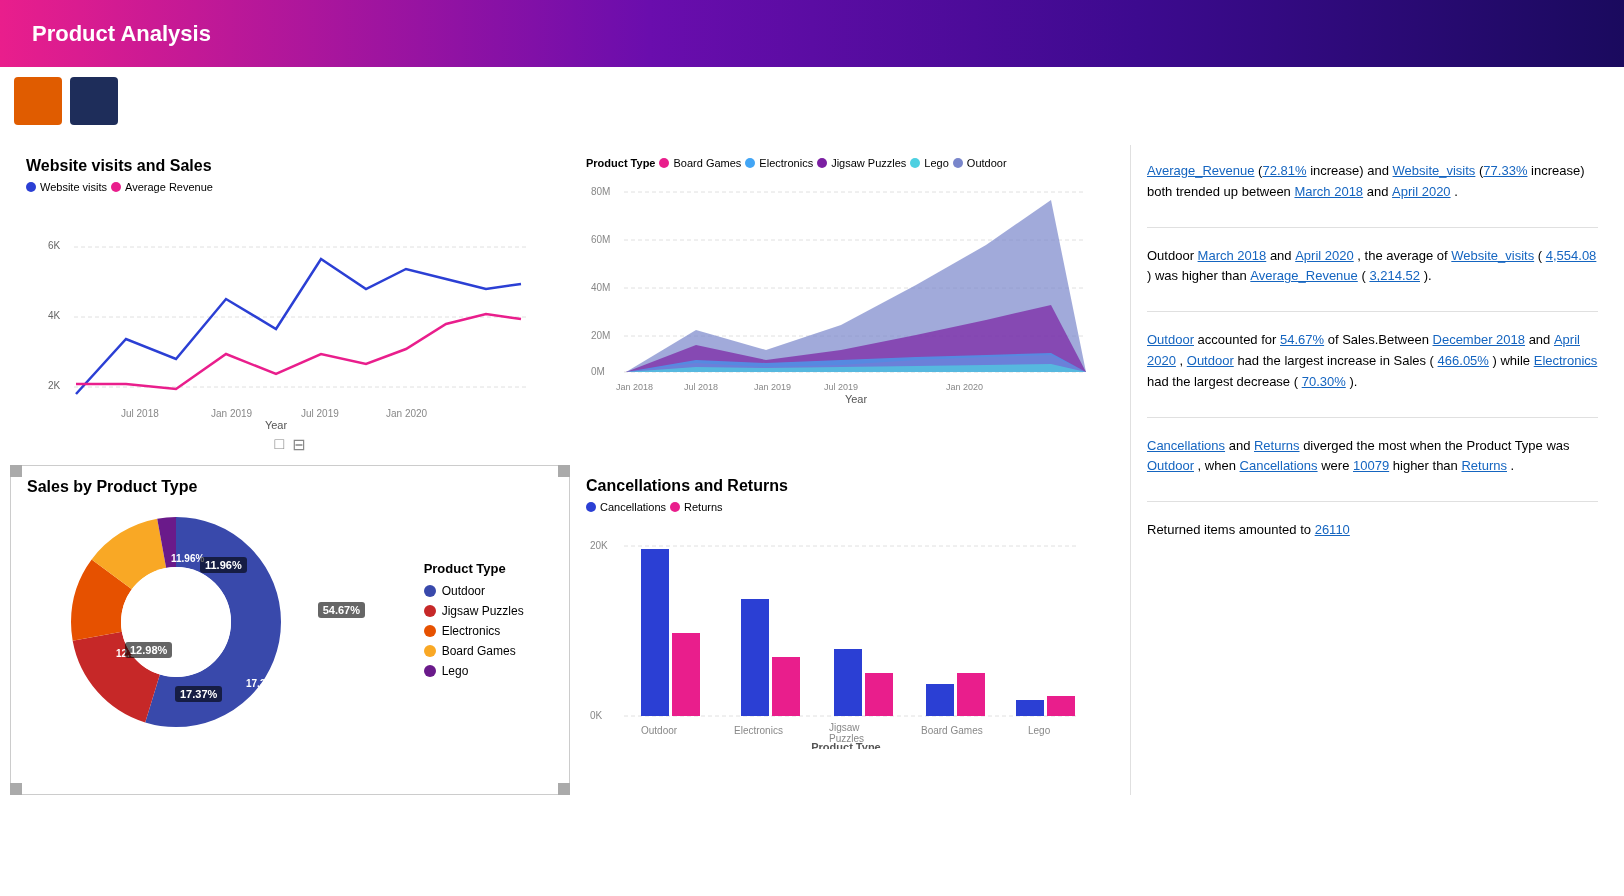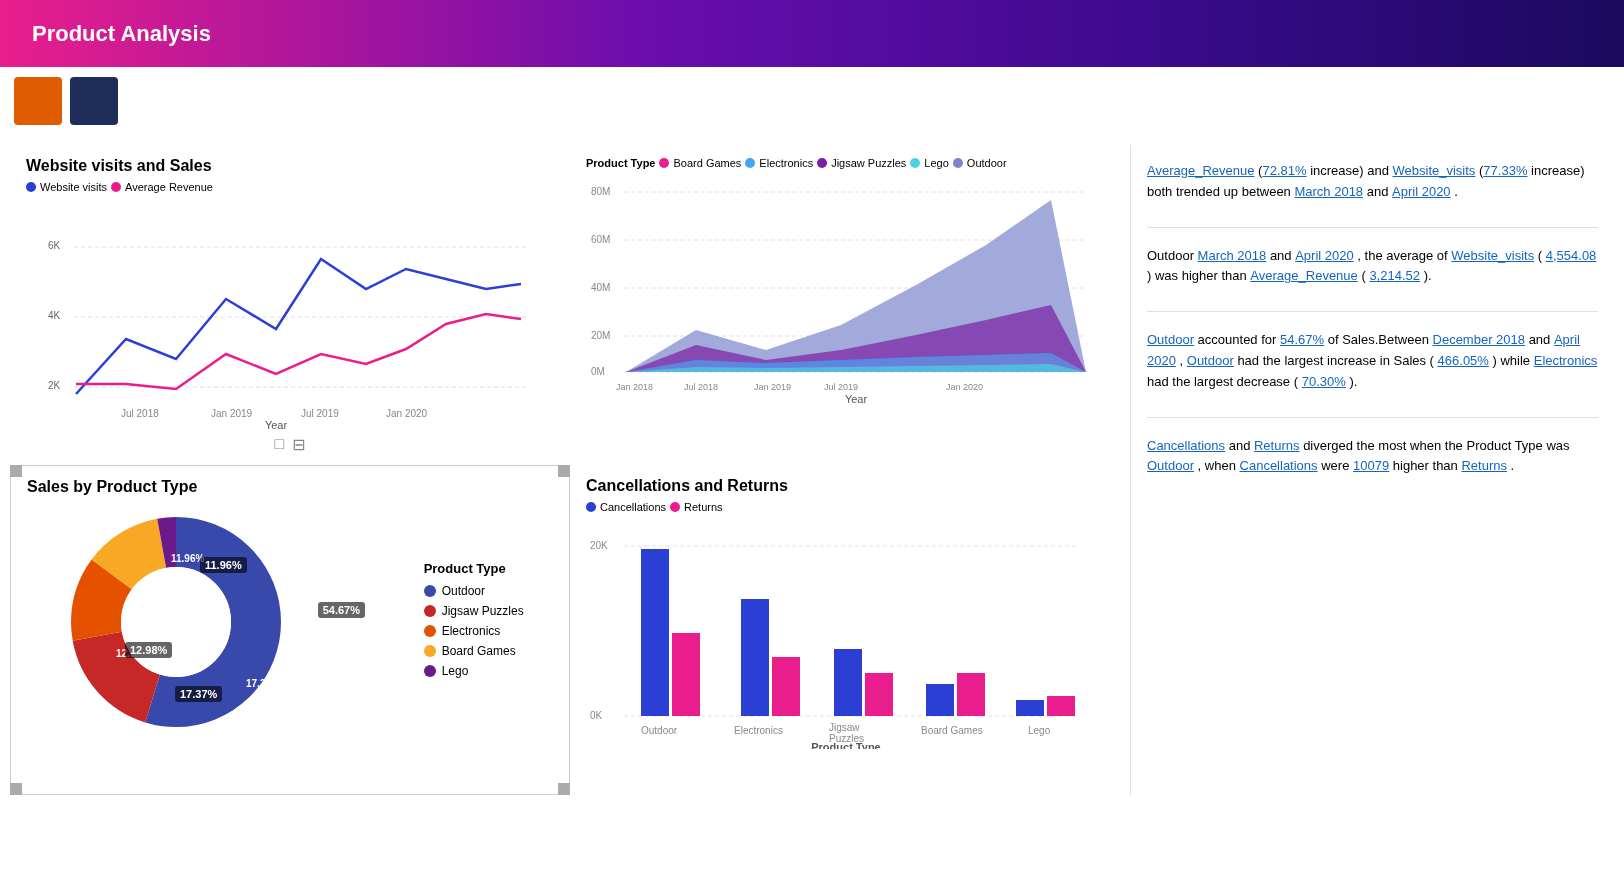--- a/index.html
+++ b/index.html
@@ -245,20 +245,24 @@
       <span> diverged the most when the Product Type was </span>
       <span class="insight-link">Outdoor</span>
       <span>, when </span>
       <span class="insight-link">Cancellations</span>
       <span> were </span>
       <span class="insight-link">10079</span>
       <span> higher than </span>
       <span class="insight-link">Returns</span>
       <span>.</span>
     </div>
+    <div class="insight-block">
+      <span>Returned items amounted to </span>
+      <span class="insight-link">26110</span>
+    </div>
   </div>
 
   <div class="panel product-type-panel" style="grid-column:1; grid-row:2;">
     <div class="resize-handle resize-tl"></div>
     <div class="resize-handle resize-tr"></div>
     <div class="resize-handle resize-bl"></div>
     <div class="resize-handle resize-br"></div>
     <div class="panel-title">Sales by Product Type</div>
     <div class="donut-container">
       <svg width="240" height="240">

